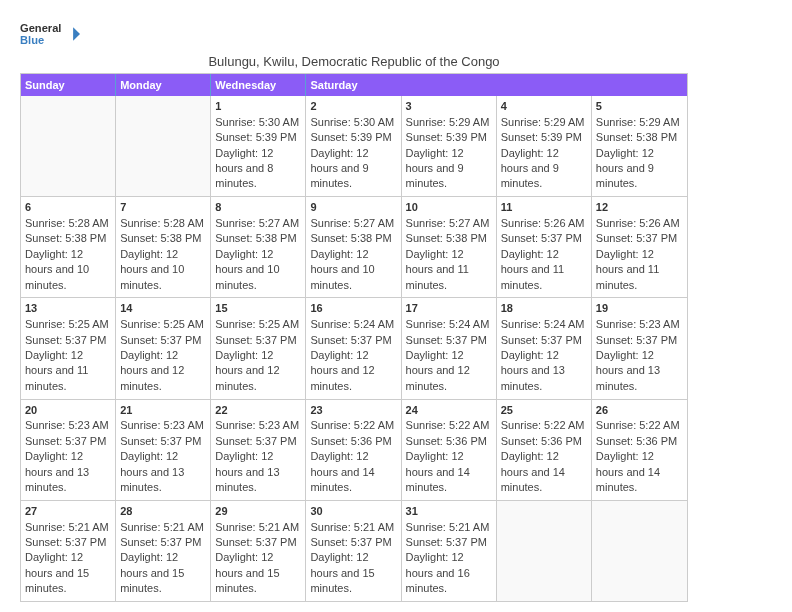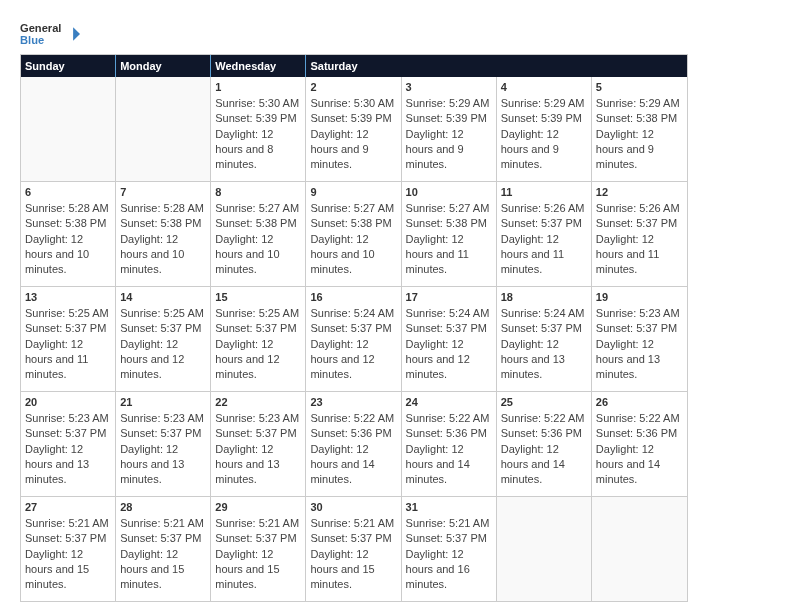--- a/index.html
+++ b/index.html
@@ -46,21 +46,21 @@
     }
     .calendar {
       flex: 1;
       display: flex;
       flex-direction: column;
       border: 1px solid #ccc;
     }
     .cal-header {
       display: grid;
       grid-template-columns: repeat(7, 1fr);
-      background: #0f172a;
+      background: #8b5cf6;
     }
     .cal-header-cell {
       color: #fff;
       font-size: 11px;
       font-weight: bold;
       padding: 5px 4px;
       text-align: left;
       border-right: 1px solid #5a9fd4;
     }
     .cal-header-cell:last-child { border-right: none; }
@@ -105,20 +105,21 @@
 <div class="page">
   <div class="header">
     <div class="logo">
     <svg width="60" height="36" viewBox="0 0 70 36" xmlns="http://www.w3.org/2000/svg">
       <text x="0" y="16" font-size="13" font-weight="bold" fill="#333" font-family="Arial">General</text>
       <text x="0" y="30" font-size="13" font-weight="bold" fill="#3a7fc1" font-family="Arial">Blue</text>
       <polygon points="62,10 70,18 62,26" fill="#3a7fc1"></polygon>
     </svg>
   </div>
   </div>
+  <div class="location-title">Bulungu, Kwilu, Democratic Republic of the Congo</div>
 
   <div class="calendar">
     <div class="cal-header">
     <div class="cal-header-cell">Sunday</div>
         <div class="cal-header-cell">Monday</div>
         <div class="cal-header-cell">Wednesday</div>
         <div class="cal-header-cell">Saturday</div>
       </div>
     <div class="cal-body">
     <div class="cal-row">

